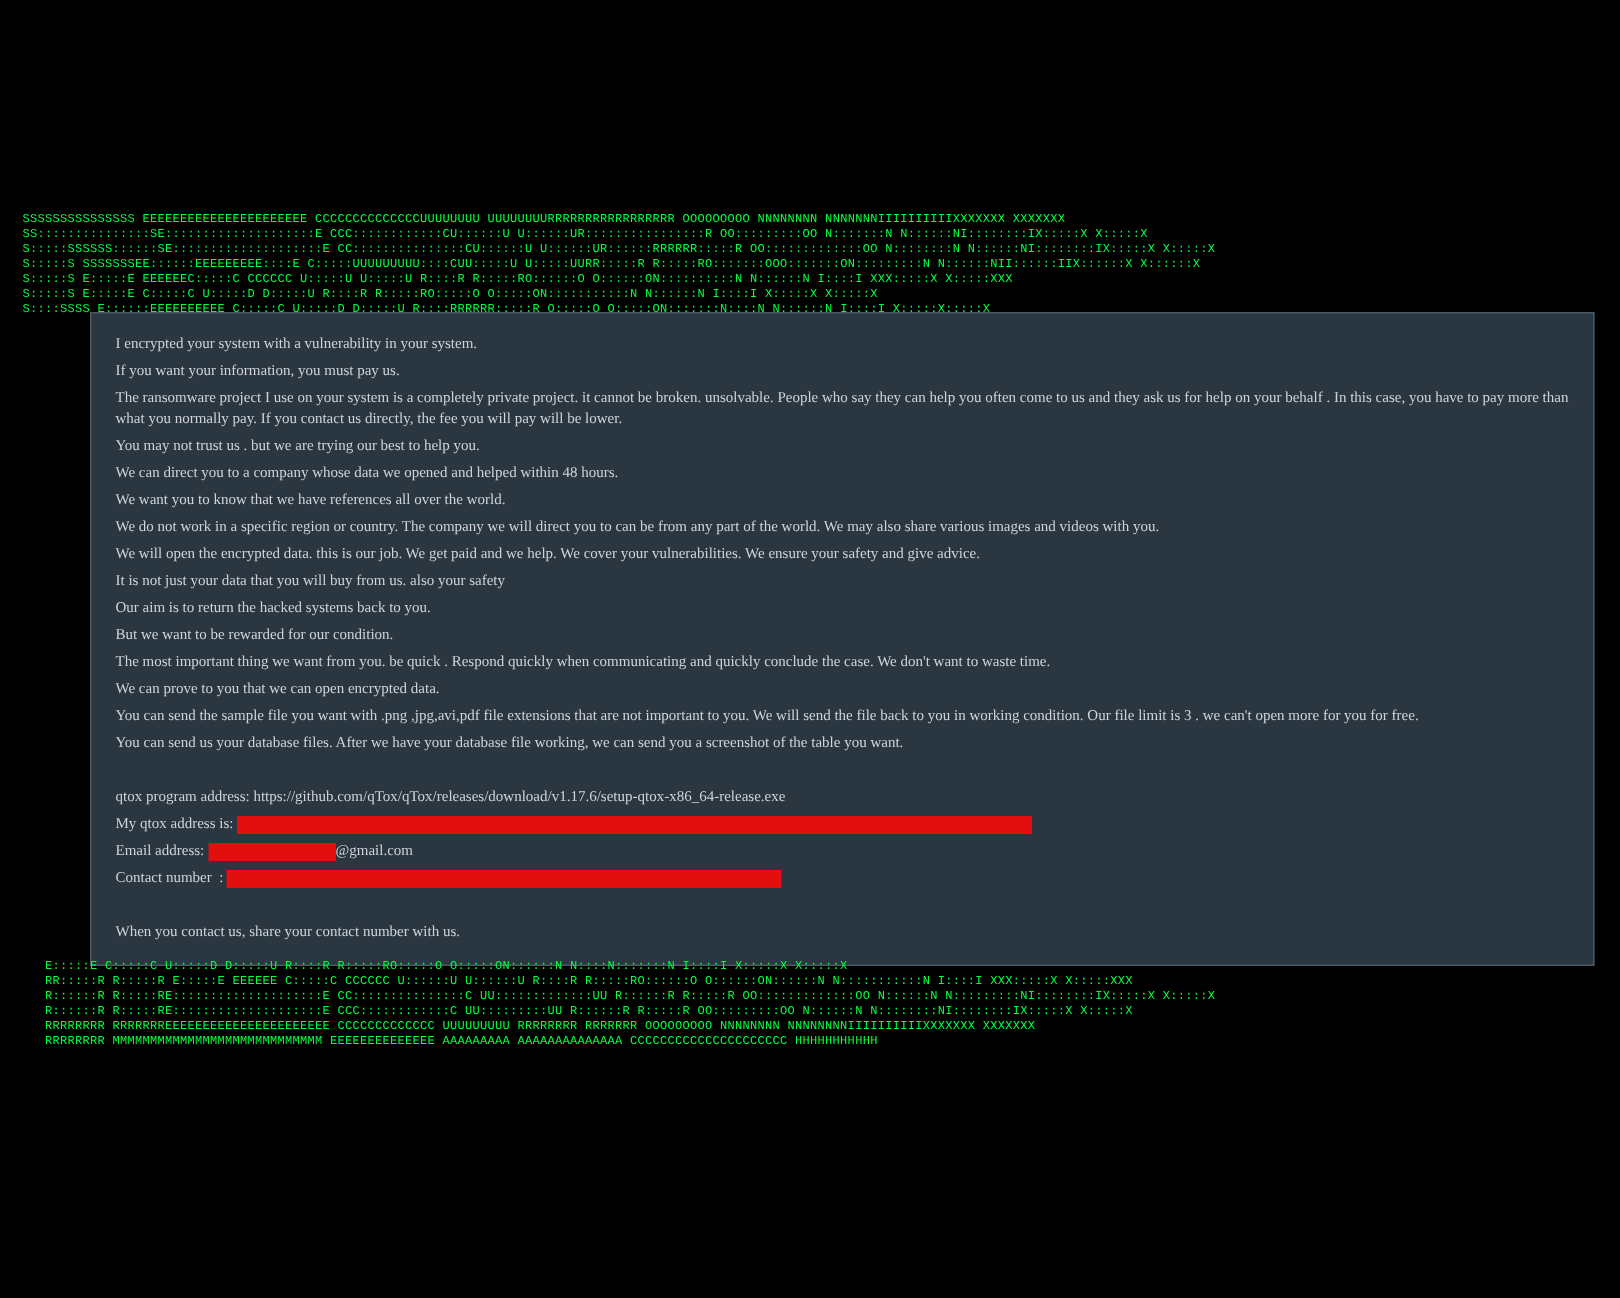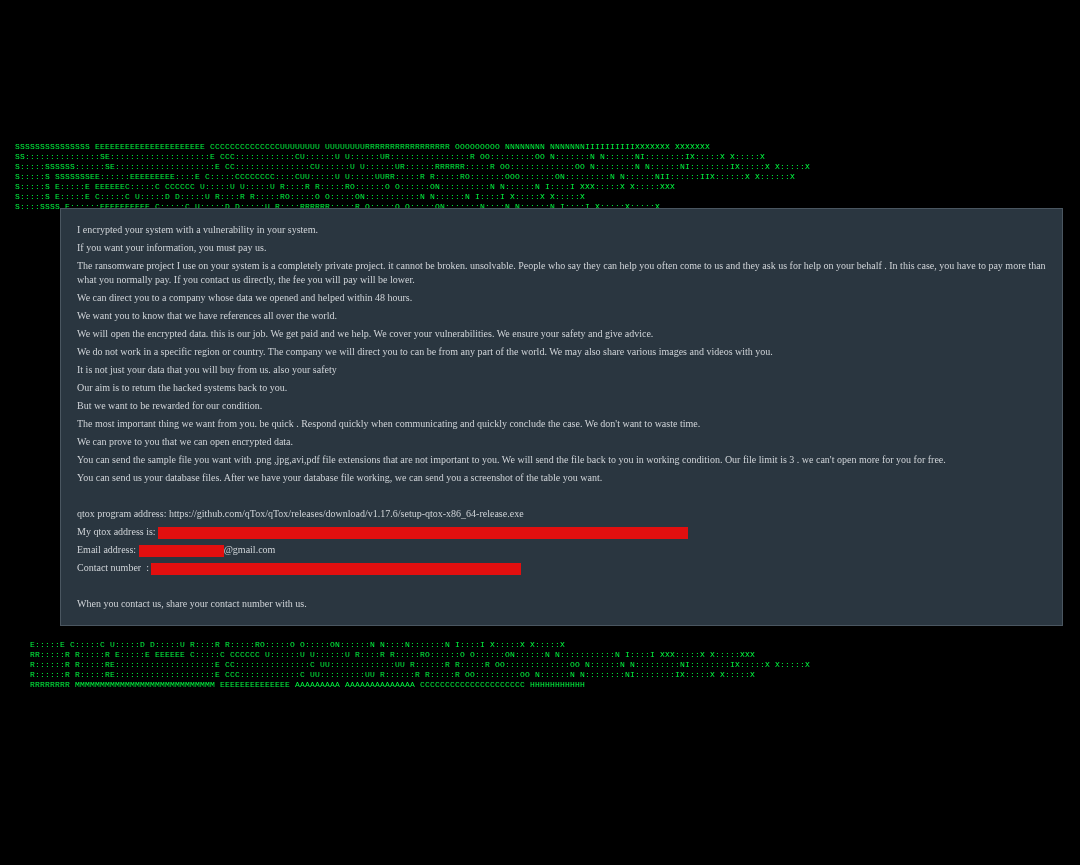--- a/index.html
+++ b/index.html
@@ -66,34 +66,35 @@
   }
   .para-gap { height: 14px; }
 </style>
 </head>
 <body>
 
 <div class="ascii-top">
   <span class="ascii-line">    SSSSSSSSSSSSSSS EEEEEEEEEEEEEEEEEEEEEE       CCCCCCCCCCCCCCUUUUUUUU    UUUUUUUURRRRRRRRRRRRRRRRR       OOOOOOOOO     NNNNNNNN        NNNNNNNIIIIIIIIIIXXXXXXX       XXXXXXX</span>
   <span class="ascii-line">  SS:::::::::::::::SE::::::::::::::::::::E    CCC::::::::::::CU::::::U    U::::::UR::::::::::::::::R    OO:::::::::OO   N:::::::N       N::::::NI::::::::IX:::::X       X:::::X</span>
   <span class="ascii-line"> S:::::SSSSSS::::::SE::::::::::::::::::::E  CC:::::::::::::::CU::::::U    U::::::UR::::::RRRRRR:::::R OO:::::::::::::OO N::::::::N      N::::::NI::::::::IX:::::X       X:::::X</span>
-  <span class="ascii-line"> S:::::S     SSSSSSSEE::::::EEEEEEEEE::::E C:::::CCCCCCCC::::CUU:::::U    U:::::UURR:::::R     R:::::RO:::::::OOO:::::::ON:::::::::N     N::::::NII::::::IIX::::::X     X::::::X</span>
+  <span class="ascii-line"> S:::::S     SSSSSSSEE::::::EEEEEEEEE::::E C:::::UUUUUUUUU::::CUU:::::U    U:::::UURR:::::R     R:::::RO:::::::OOO:::::::ON:::::::::N     N::::::NII::::::IIX::::::X     X::::::X</span>
   <span class="ascii-line"> S:::::S              E:::::E       EEEEEEC:::::C       CCCCCC U:::::U    U:::::U   R::::R     R:::::RO::::::O   O::::::ON::::::::::N    N::::::N  I::::I  XXX:::::X   X:::::XXX</span>
   <span class="ascii-line"> S:::::S              E:::::E             C:::::C              U:::::D    D:::::U   R::::R     R:::::RO:::::O     O:::::ON:::::::::::N   N::::::N  I::::I     X:::::X X:::::X</span>
   <span class="ascii-line">  S::::SSSS           E::::::EEEEEEEEEE   C:::::C              U:::::D    D:::::U   R::::RRRRRR:::::R O:::::O     O:::::ON:::::::N::::N  N::::::N  I::::I      X:::::X:::::X</span>
 </div>
 
 <div class="note-box">
   <p>I encrypted your system with a vulnerability in your system.</p>
   <p>If you want your information, you must pay us.</p>
   <p>The ransomware project I use on your system is a completely private project. it cannot be broken. unsolvable. People who say they can help you often come to us and they ask us for help on your behalf . In this case, you have to pay more than what you normally pay. If you contact us directly, the fee you will pay will be lower.</p>
+  <p>You may not trust us . but we are trying our best to help you.</p>
   <p>We can direct you to a company whose data we opened and helped within 48 hours.</p>
   <p>We want you to know that we have references all over the world.</p>
+  <p>We do not work in a specific region or country. The company we will direct you to can be from any part of the world. We may also share various images and videos with you.</p>
   <p>We will open the encrypted data. this is our job. We get paid and we help. We cover your vulnerabilities. We ensure your safety and give advice.</p>
-  <p>We do not work in a specific region or country. The company we will direct you to can be from any part of the world. We may also share various images and videos with you.</p>
   <p>It is not just your data that you will buy from us. also your safety</p>
   <p>Our aim is to return the hacked systems back to you.</p>
   <p>But we want to be rewarded for our condition.</p>
   <p>The most important thing we want from you. be quick . Respond quickly when communicating and quickly conclude the case. We don't want to waste time.</p>
   <p>We can prove to you that we can open encrypted data.</p>
   <p>You can send the sample file you want with .png ,jpg,avi,pdf file extensions that are not important to you. We will send the file back to you in working condition. Our file limit is 3 . we can't open more for you for free.</p>
   <p>You can send us your database files. After we have your database file working, we can send you a screenshot of the table you want.</p>
   <div class="para-gap"></div>
   <p class="contact-row"><span>qtox program address: </span><span>https://github.com/qTox/qTox/releases/download/v1.17.6/setup-qtox-x86_64-release.exe</span></p>
   <p class="contact-row"><span>My qtox address is: </span><span class="redact redact-1"></span></p>
@@ -101,14 +102,15 @@
   <p class="contact-row"><span>Contact number  : </span><span class="redact redact-3"></span></p>
   <div class="para-gap"></div>
   <p>When you contact us, share your contact number with us.</p>
 </div>
 
 <div class="ascii-bottom">
   <span class="ascii-line">                      E:::::E             C:::::C              U:::::D    D:::::U   R::::R     R:::::RO:::::O     O:::::ON::::::N  N::::N:::::::N  I::::I     X:::::X X:::::X</span>
   <span class="ascii-line"> RR:::::R     R:::::R  E:::::E       EEEEEE C:::::C       CCCCCC U::::::U    U::::::U   R::::R     R:::::RO::::::O   O::::::ON::::::N   N:::::::::::N  I::::I  XXX:::::X   X:::::XXX</span>
   <span class="ascii-line"> R::::::R     R:::::RE::::::::::::::::::::E   CC:::::::::::::::C   UU:::::::::::::UU  R::::::R     R:::::R OO:::::::::::::OO N::::::N     N:::::::::NI::::::::IX:::::X       X:::::X</span>
   <span class="ascii-line"> R::::::R     R:::::RE::::::::::::::::::::E     CCC::::::::::::C     UU:::::::::UU    R::::::R     R:::::R   OO:::::::::OO   N::::::N      N::::::::NI::::::::IX:::::X       X:::::X</span>
+  <span class="ascii-line"> RRRRRRRR     RRRRRRREEEEEEEEEEEEEEEEEEEEEE        CCCCCCCCCCCCC       UUUUUUUUU      RRRRRRRR     RRRRRRR     OOOOOOOOO     NNNNNNNN       NNNNNNNNIIIIIIIIIIXXXXXXX       XXXXXXX</span>
   <span class="ascii-line"> RRRRRRRR       MMMMMMMMMMMMMMMMMMMMMMMMMMMM                         EEEEEEEEEEEEEE           AAAAAAAAA                    AAAAAAAAAAAAAA     CCCCCCCCCCCCCCCCCCCCC         HHHHHHHHHHH</span>
 </div>
 
 </body></html>

